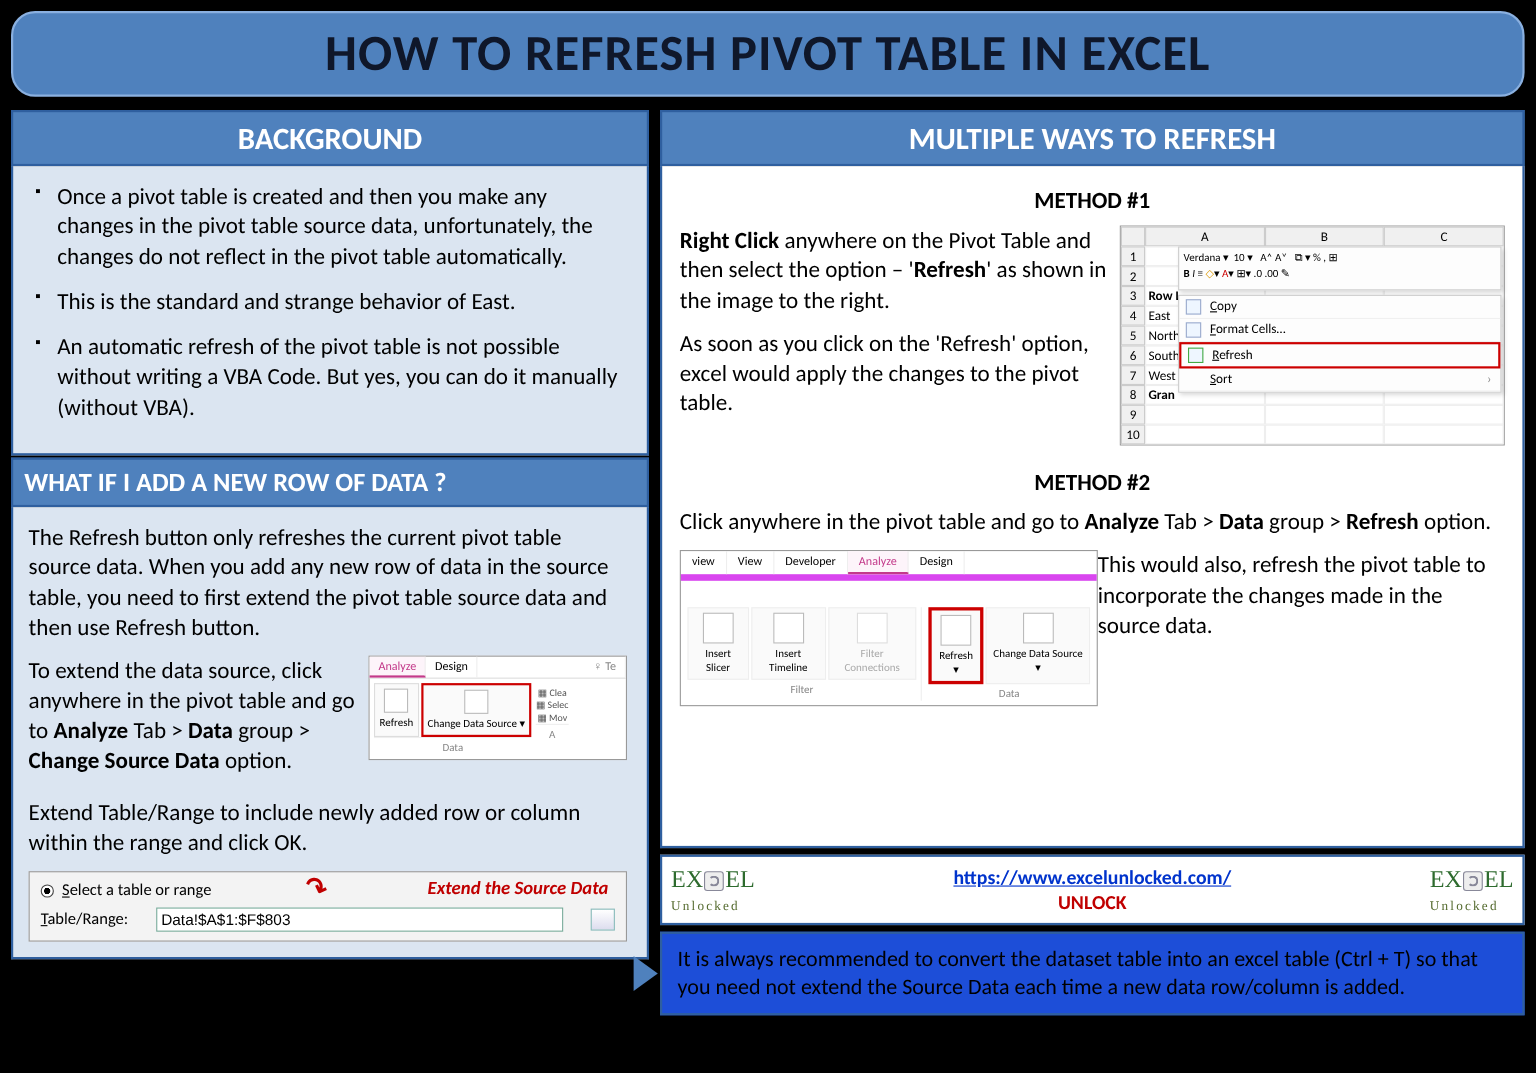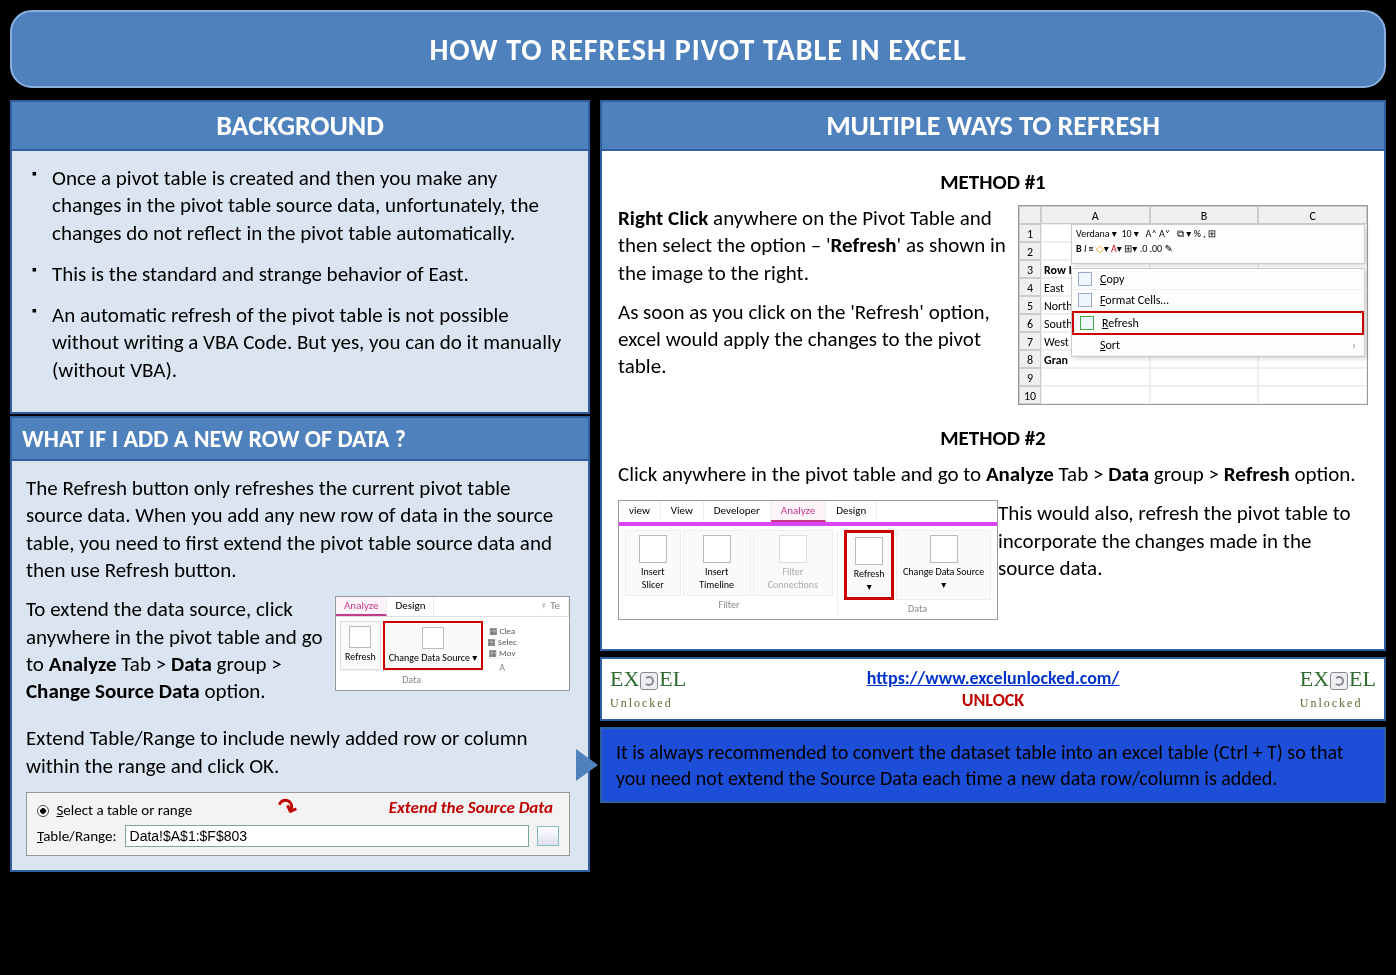--- a/index.html
+++ b/index.html
@@ -21,22 +21,22 @@
     top: 10px; left: 10px; right: 10px;
     height: 78px;
     background: #4f81bd;
     border-radius: 22px;
     border: 2px solid #8ab0e0;
     display: flex;
     align-items: center;
     justify-content: center;
   }
   .title-bar .title {
-    color: #ffffff;
-    font-size: 30px;
+    color: #0f172a;
+    font-size: 46px;
     font-weight: bold;
     letter-spacing: 1px;
   }
   .col-left {
     position: absolute;
     top: 100px; left: 10px;
     width: 580px;
     bottom: 10px;
   }
   .col-right {
@@ -131,44 +131,44 @@
   .cds-shot .ribbon { display: flex; padding: 4px; gap: 4px; }
   .cds-shot .grp { flex: 0 0 auto; text-align: center; }
   .cds-shot .ribbon .btn { border: 1px solid #ddd; padding: 4px; font-size: 10px; text-align: center; background: #fafafa; }
   .cds-shot .btn .icon-sq { width: 22px; height: 22px; border: 1px solid #bbb; margin: 0 auto 2px; background: #fff; position: relative; }
   .cds-shot .btn.hl { border: 2px solid #c00; }
   .cds-shot .side { font-size: 9px; color: #555; padding-top: 4px; }
   .cds-shot .grplabel { font-size: 10px; color: #888; border-top: 1px solid #eee; padding-top: 2px; }
 
   
   .m2-shot { width: 380px; font-size: 11px; }
-  .m2-shot .tabs { display: flex; border-bottom: 4px solid #d946ef; text-align: center; }
+  .m2-shot .tabs { display: flex; border-bottom: 6px solid #d946ef; text-align: center; }
   .m2-shot .tab { padding: 3px 10px; border-right: 1px solid #eee; }
   .m2-shot .tab.active { color: #c33a8a; border-bottom: 2px solid #c33a8a; background: #fdf4fa; }
   .m2-shot .ribbon { display: flex; padding: 4px 2px; gap: 2px; }
   .m2-shot .btn { border: 1px solid #eee; padding: 4px; text-align: center; font-size: 10px; background: #fafafa; }
   .m2-shot .btn .icon-sq { width: 28px; height: 28px; border: 1px solid #bbb; margin: 0 auto 2px; background: #fff; }
   .m2-shot .btn.hl { border: 3px solid #c00; }
-  .m2-shot .grp { display: flex; flex-direction: column; align-items: center; padding: 0 4px; border-right: 1px solid #eee; }
+  .m2-shot .grp { display: flex; flex-direction: column; align-items: center; padding: 0 4px; border-right: 1px solid #eee; margin-top: 20px; }
   .m2-shot .grprow { display: flex; gap: 2px; }
   .m2-shot .grplabel { font-size: 10px; color: #888; margin-top: 2px; }
 
   
   .range-dialog {
     background: #f3f3f3;
     border: 1px solid #999;
     padding: 8px 10px;
     margin-top: 4px;
     font-size: 15px;
     position: relative;
   }
   .range-dialog .radio { display: inline-block; width: 12px; height: 12px; border-radius: 50%; border: 1px solid #444; background: radial-gradient(circle,#000 0 40%,#fff 42% 100%); vertical-align: middle; margin-right: 4px; }
   .range-dialog .annot { color: #c00000; font-weight: bold; font-size: 17px; font-style: italic; position: absolute; top: 4px; right: 16px; }
   .range-dialog .arrow { color: #c00000; font-size: 24px; position: absolute; top: 0px; left: 250px; transform: rotate(20deg); font-weight: bold; }
-  .range-dialog .row2 { margin-top: 6px; display: flex; align-items: center; gap: 8px; }
+  .range-dialog .row2 { margin-top: 6px; display: flex; align-items: center; gap: 25px; }
   .range-dialog input.range-input { flex: 1; font-size: 14px; padding: 2px 4px; border: 1px solid #7a9; background: #fff; }
   .range-dialog .picker { width: 22px; height: 20px; border: 1px solid #8bb; background: linear-gradient(#fff,#dde); display: inline-block; }
 
   
   .brand-row {
     display: flex;
     align-items: center;
     background: #fff;
     border: 2px solid #2f5f9f;
     padding: 4px 8px;
@@ -278,21 +278,21 @@
           <span><span class="underline">T</span>able/Range:</span>
           <input class="range-input" value="Data!$A$1:$F$803" style="">
           <span class="picker"></span>
         </div>
       </div>
     </div>
   </div>
 
   <div class="col-right">
     <div class="section-head">MULTIPLE WAYS TO REFRESH</div>
-    <div class="panel-white" style="height:500px;">
+    <div class="panel-white" style="height:620px;">
 
       <div class="method-label">METHOD #1</div>
       <div class="two-col">
         <div class="txt">
           <div class="para">
             <b>Right Click</b><span> anywhere on the Pivot Table and then select the option – '</span><b>Refresh</b><span>' as shown in the image to the right.</span>
           </div>
           <div class="para">As soon as you click on the 'Refresh' option, excel would apply the changes to the pivot table.</div>
         </div>
         <div class="excel-mock m1-shot">

